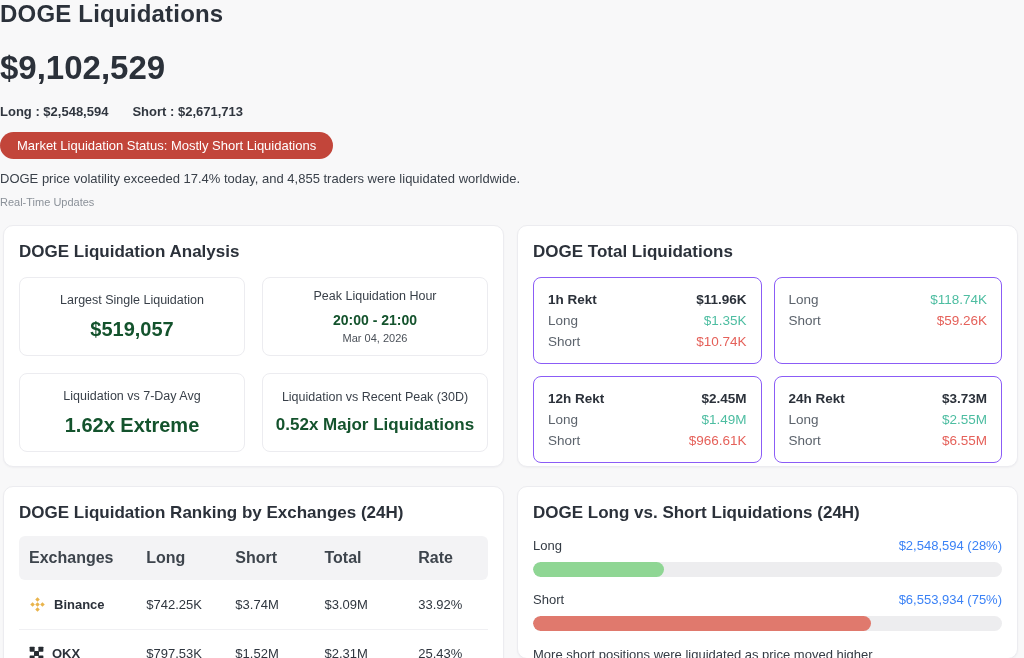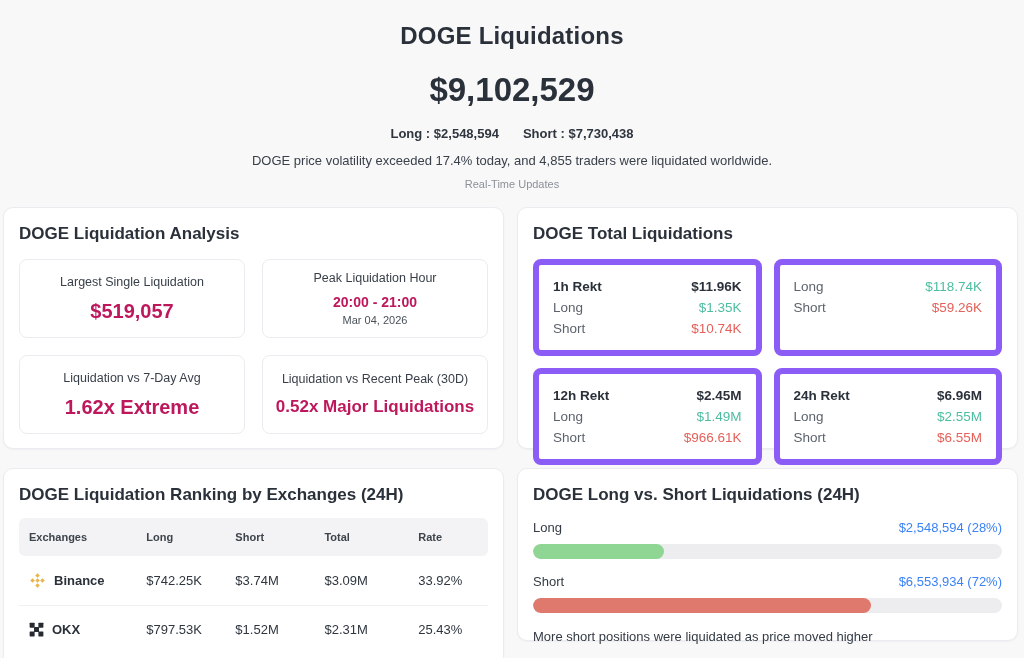--- a/index.html
+++ b/index.html
@@ -3,21 +3,21 @@
 <meta charset="utf-8">
 <style>
   * { box-sizing: border-box; }
   html,body { margin:0; padding:0; }
   body {
     width:1024px; height:658px; overflow:hidden;
     background:#f8f8f9; color:#2b313a;
     font-family:"Liberation Sans", sans-serif;
   }
   
-  .header { text-align:center; padding-top:22px; }
+  .header { padding-top:0; }
   .page-title { margin:0; font-size:24px; font-weight:700; color:#2b313a; letter-spacing:.2px; }
   .total-value { margin-top:21px; font-size:33px; font-weight:700; color:#2b313a; }
   .ls-line { margin-top:17px; font-size:13px; font-weight:600; color:#30363f; }
   .ls-line .chunk + .chunk { margin-left:24px; }
   .badge {
     display:inline-block; margin-top:13px; padding:6px 17px;
     background:#c2453a; color:#ffffff; font-size:13px; font-weight:500;
     border-radius:15px;
   }
   .summary { margin:12px 0 0; font-size:13px; color:#3a414a; }
@@ -41,38 +41,38 @@
   .card--ls { height:173px; }
 
   
   .analysis-grid { display:grid; grid-template-columns:1fr 1fr; gap:17px; margin-top:15px; }
   .stat-card {
     border:1px solid #ececf0; border-radius:8px; min-height:79px;
     display:flex; flex-direction:column; align-items:center; justify-content:center;
     text-align:center; padding:10px 8px; background:#fff;
   }
   .stat-label { font-size:12.5px; color:#383f48; }
-  .stat-value { margin-top:11px; font-size:20px; font-weight:700; color:#be185d; }
+  .stat-value { margin-top:11px; font-size:20px; font-weight:700; color:#14532d; }
   .stat-value.md { font-size:17px; }
   .stat-value.time { font-size:14px; margin-top:9px; }
   .stat-sub { margin-top:4px; font-size:11px; color:#4a5058; }
 
   
   .totals-grid { display:grid; grid-template-columns:1fr 1fr; gap:12px; margin-top:15px; }
-  .rekt-card { border:6px solid #8b5cf6; border-radius:8px; padding:11px 14px; background:#fff; }
+  .rekt-card { border:1px solid #8b5cf6; border-radius:8px; padding:11px 14px; background:#fff; }
   .rekt-row { display:flex; justify-content:space-between; font-size:13.5px; line-height:21px; }
   .rekt-row.head, .rekt-row.head .rv { font-weight:700; color:#2b313a; }
   .rekt-row .lbl { color:#5c636c; }
   .val-green { color:#4dbda1; font-weight:500; }
   .val-red { color:#e5615a; font-weight:500; }
 
   
   .table { width:100%; border-collapse:collapse; margin-top:13px; font-size:13px; table-layout:fixed; }
   .table th {
-    background:#f3f3f5; text-align:left; font-size:11px; font-weight:700;
+    background:#f3f3f5; text-align:left; font-size:16px; font-weight:700;
     color:#3d444c; padding:13px 10px;
   }
   .table th:first-child { border-radius:6px 0 0 6px; }
   .table th:last-child { border-radius:0 6px 6px 0; }
   .table td { padding:16px 10px; border-top:1px solid #f0f0f3; color:#2f363f; }
   .table tr:first-child td { border-top:none; }
   .exchange-cell { display:flex; align-items:center; gap:8px; font-weight:700; color:#2b313a; }
   .exchange-cell svg { flex:0 0 auto; display:block; }
 
   
@@ -86,21 +86,24 @@
 </style>
 </head>
 <body>
 
 <div class="page">
 
   <header class="header">
     <h1 class="page-title">DOGE Liquidations</h1>
     <div class="total-value">$9,102,529</div>
     <div class="ls-line">
-      <span class="chunk"><span>Long :</span> <span>$2,548,594</span></span><span class="chunk"><span>Short :</span> <span>$7,730,438</span></span>
+      <span class="chunk"><span>Long :</span> <span>$2,548,594</span></span><span class="chunk"><span>Short :</span> <span>$2,671,713</span></span>
+    </div>
+    <div>
+      <span class="badge">Market Liquidation Status: Mostly Short Liquidations</span>
     </div>
     <p class="summary">DOGE price volatility exceeded 17.4% today, and 4,855 traders were liquidated worldwide.</p>
     <p class="rt-note">Real-Time Updates</p>
   </header>
 
   <main class="grid">
 
     <section class="card card--analysis">
       <h2 class="card-title">DOGE Liquidation Analysis</h2>
       <div class="analysis-grid">
@@ -165,21 +168,21 @@
             </div>
           <div class="rekt-row">
               <span class="lbl">Short</span>
               <span class="val-red">$966.61K</span>
             </div>
         </div>
 
         <div class="rekt-card">
           <div class="rekt-row head">
               <span>24h Rekt</span>
-              <span class="rv">$6.96M</span>
+              <span class="rv">$3.73M</span>
             </div>
           <div class="rekt-row">
               <span class="lbl">Long</span>
               <span class="val-green">$2.55M</span>
             </div>
           <div class="rekt-row">
               <span class="lbl">Short</span>
               <span class="val-red">$6.55M</span>
             </div>
         </div>
@@ -261,21 +264,21 @@
       <div class="bar-label-row">
         <span>Long</span>
         <span class="bval">$2,548,594 (28%)</span>
       </div>
       <div class="bar-track">
         <div class="bar-fill green" style="width: 28%;"></div>
       </div>
 
       <div class="bar-label-row">
         <span>Short</span>
-        <span class="bval">$6,553,934 (72%)</span>
+        <span class="bval">$6,553,934 (75%)</span>
       </div>
       <div class="bar-track">
         <div class="bar-fill red" style="width: 72%;"></div>
       </div>
 
       <div class="ls-note">More short positions were liquidated as price moved higher</div>
     </section>
 
   </main>
 </div>

